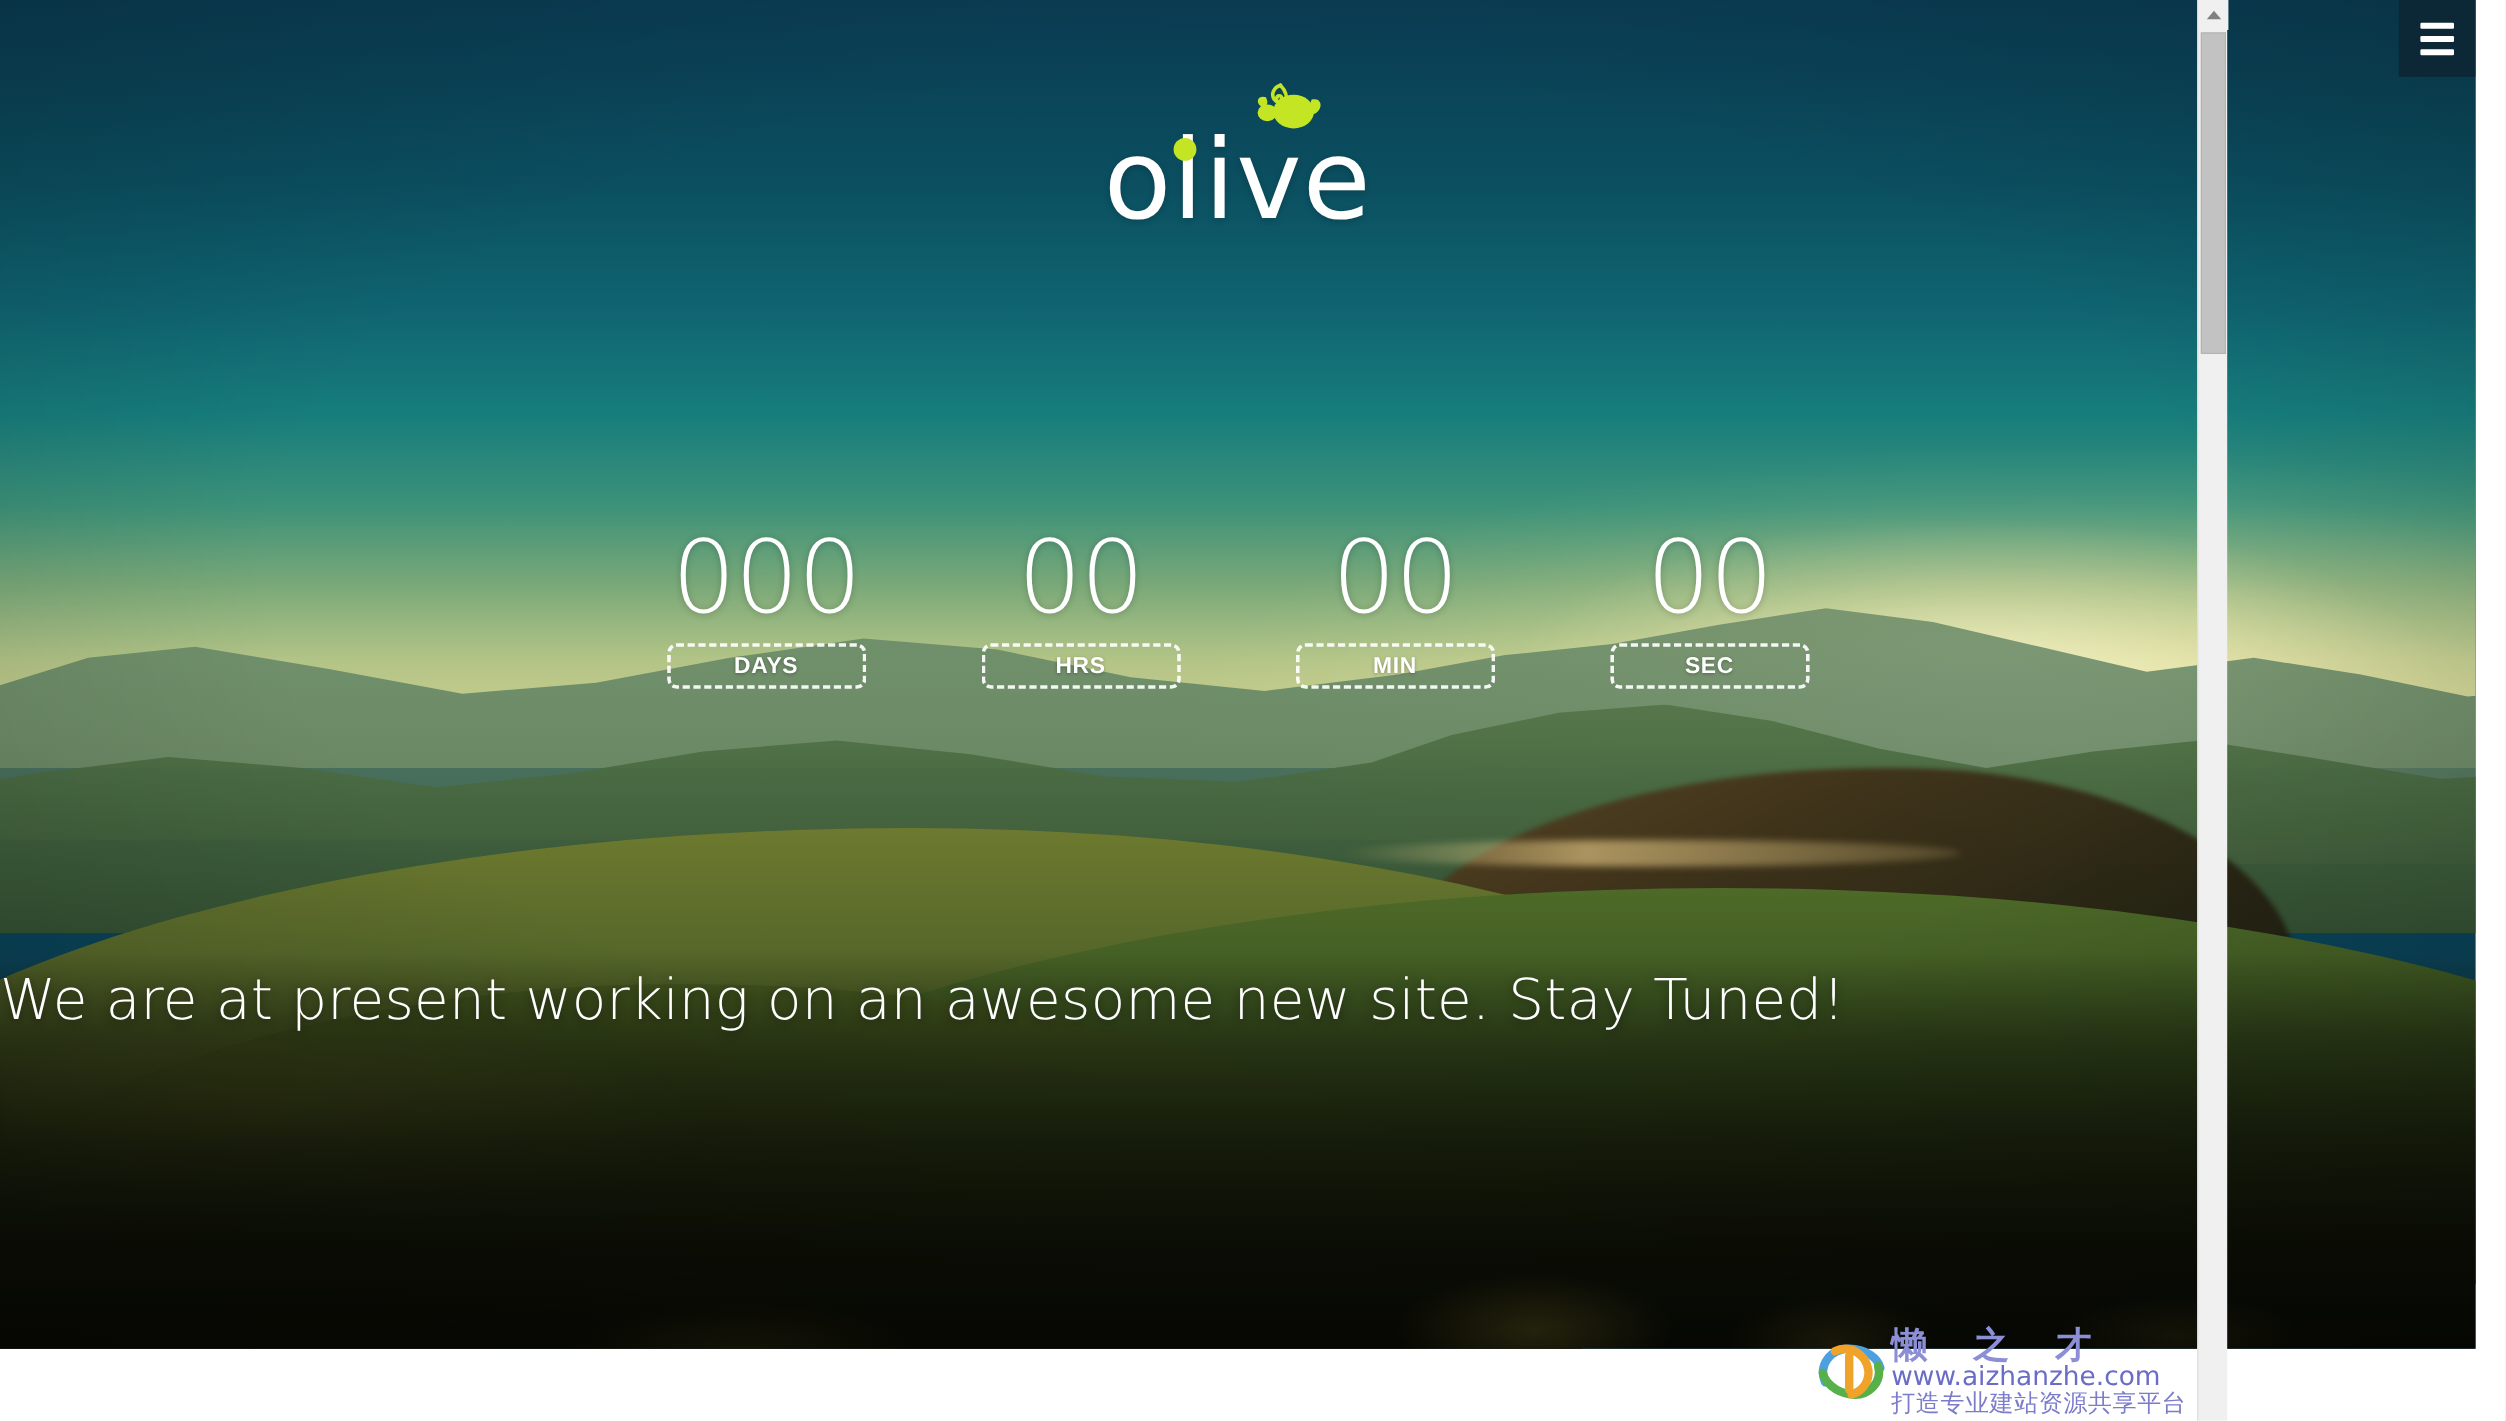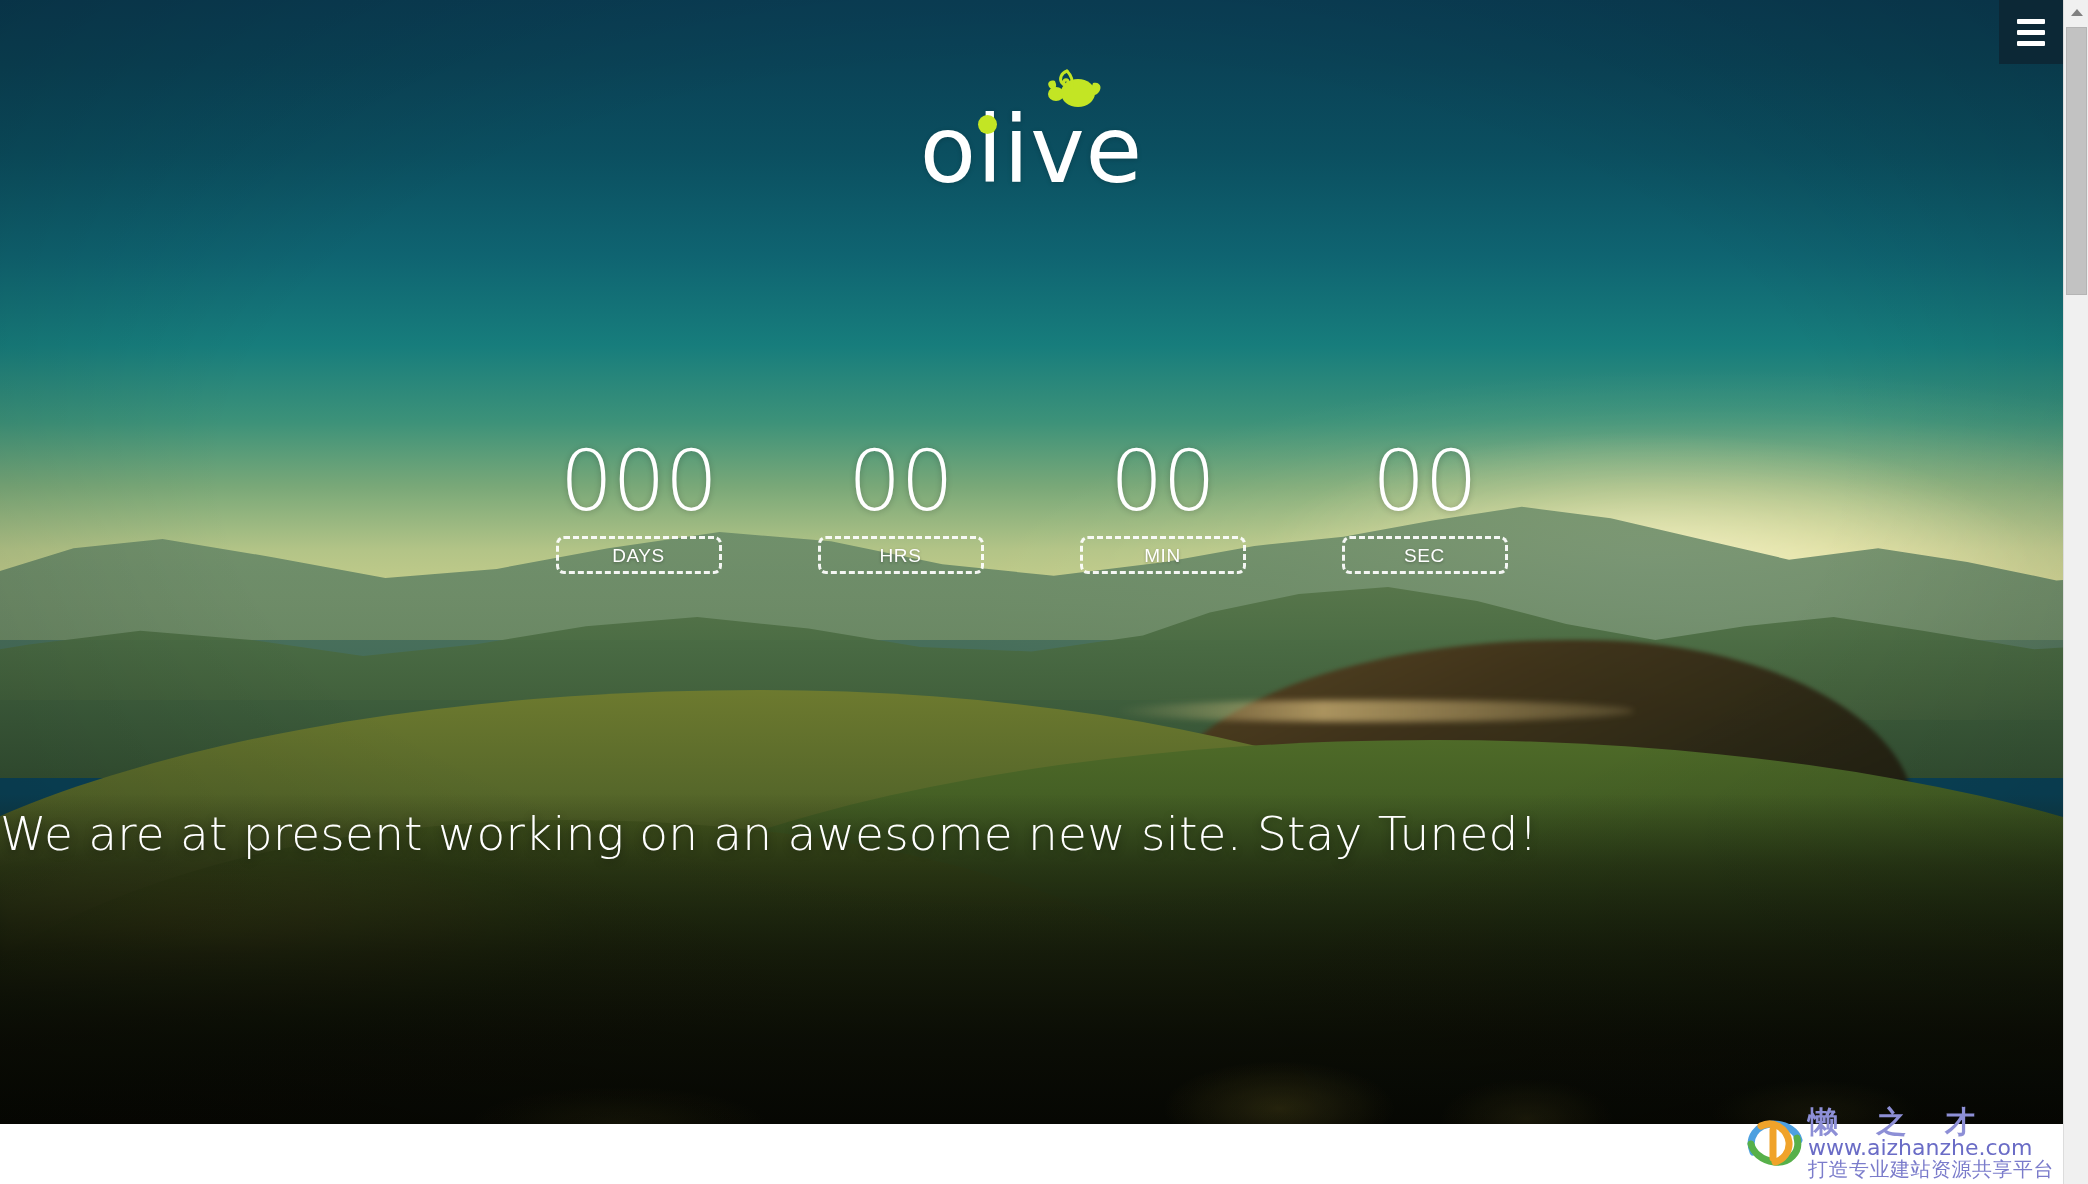--- a/index.html
+++ b/index.html
@@ -6,21 +6,21 @@
   html, body {
     width:2088px; height:1184px;
     overflow:hidden;
     background:#ffffff;
     font-family:"Liberation Sans", sans-serif;
   }
 
   
   #page {
     position:relative;
-    width:2088px; height:1184px;
+    width:1856px; height:1184px;
     background:#ffffff;
   }
 
   
   #hero {
     position:absolute; left:0; top:0;
     width:2063px; height:1124px;
     overflow:hidden;
     background:#0a4257;
   }
@@ -181,21 +181,21 @@
     font-weight:300; color:#ffffff;
     font-family:"DejaVu Sans", sans-serif;
     letter-spacing:-1px;
     text-shadow:0 1px 6px rgba(0,0,0,.22);
   }
   .cd-label {
     margin-top:12px;
     border:3px dashed rgba(255,255,255,.92);
     border-radius:8px;
     height:38px; line-height:33px;
-    font-size:19px; font-weight:400; color:#ffffff;
+    font-size:19px; font-weight:700; color:#ffffff;
     letter-spacing:.6px;
     text-shadow:0 1px 3px rgba(0,0,0,.3);
   }
 
   
   #tagline {
     position:absolute; left:0; top:804px; width:2063px;
     text-align:left; z-index:6;
     font-size:47px; line-height:60px;
     font-weight:300; color:#ffffff;

